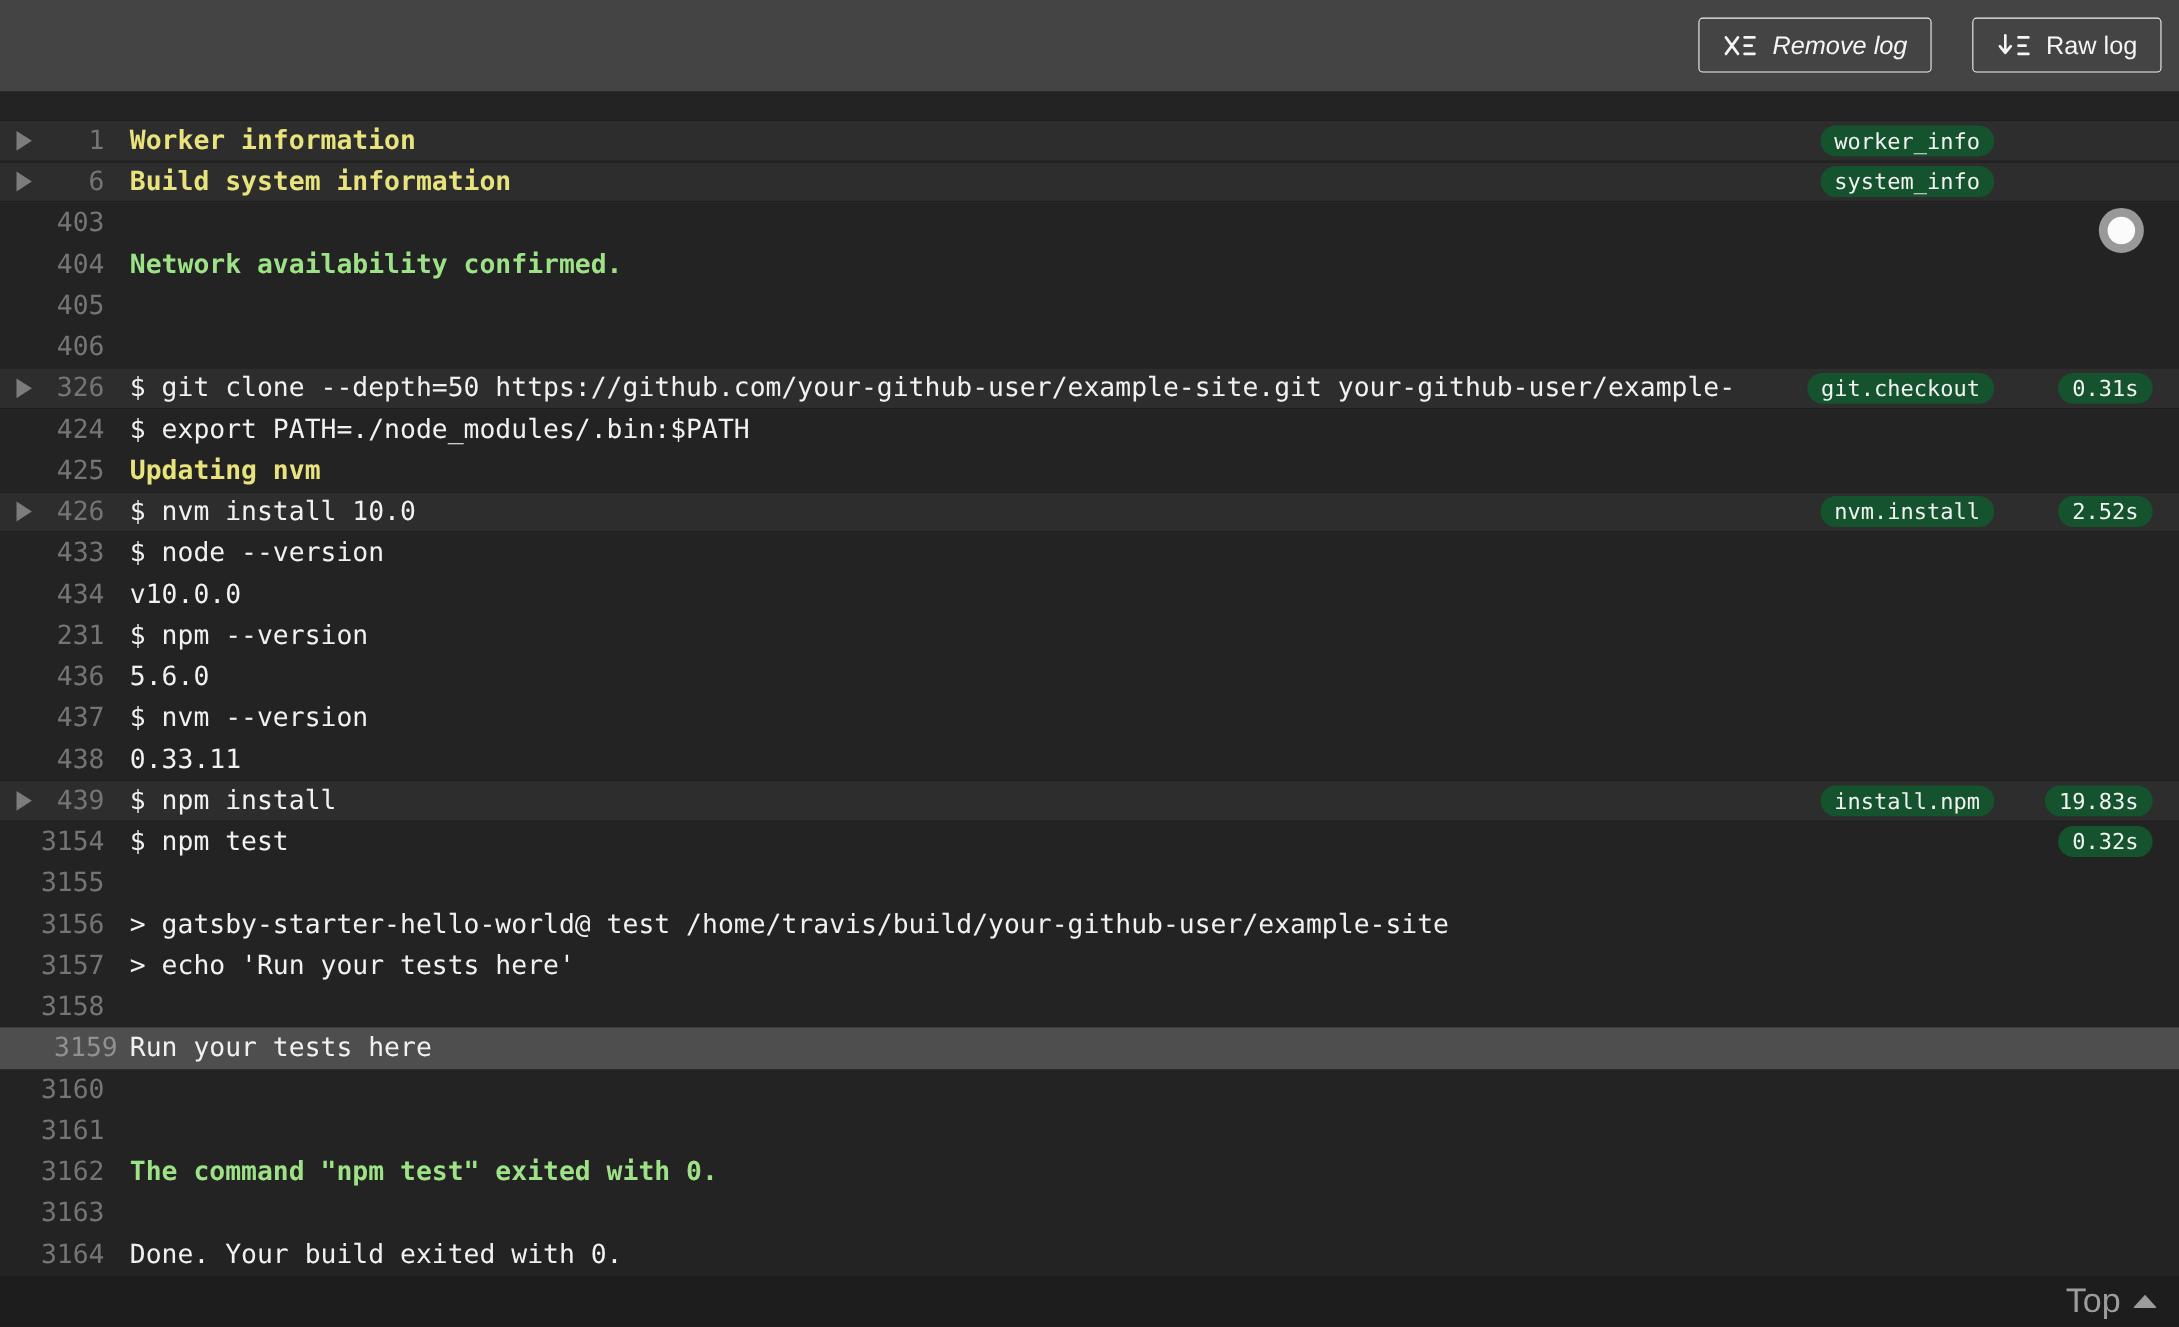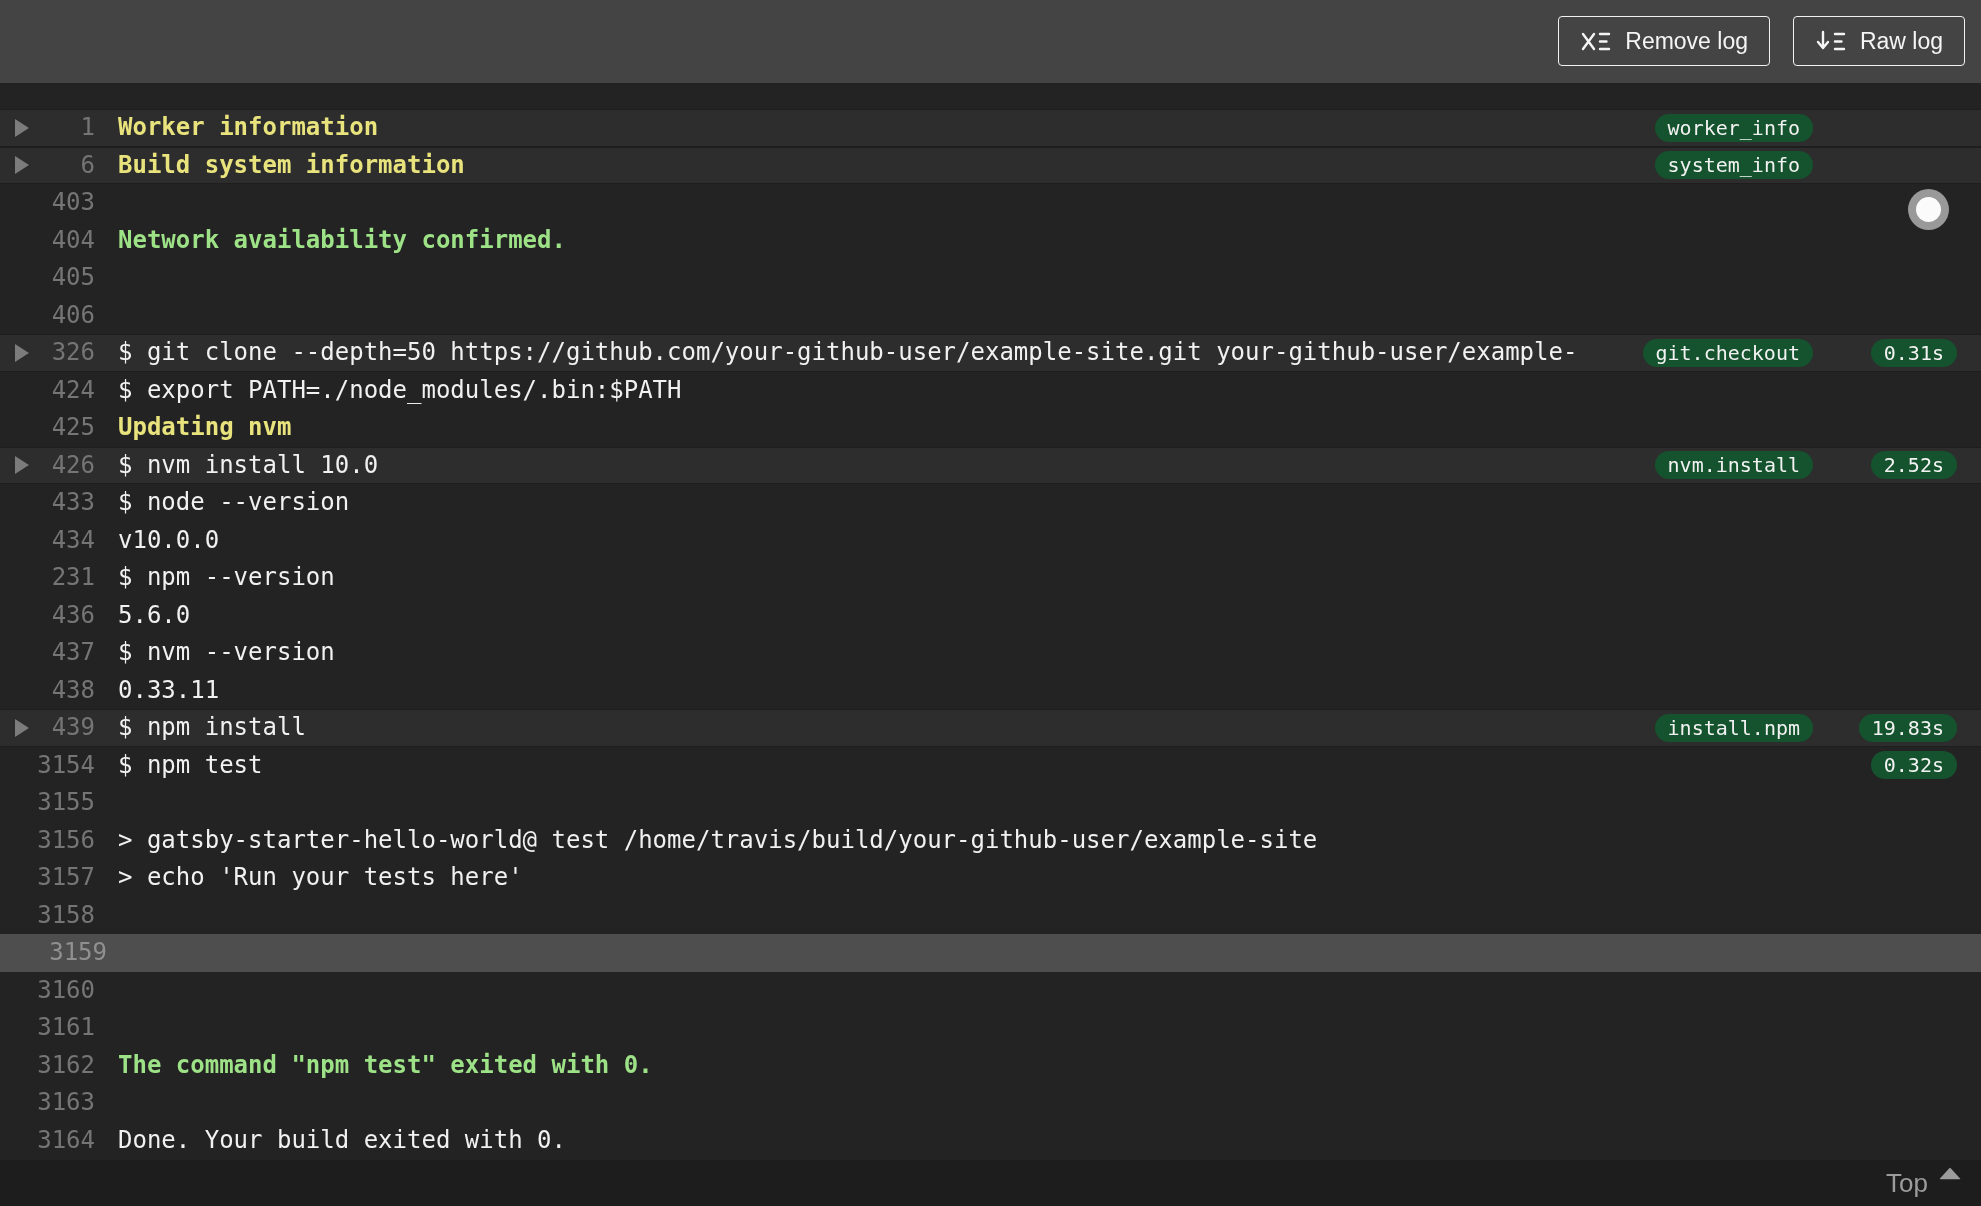--- a/index.html
+++ b/index.html
@@ -23,21 +23,21 @@
     padding:0 21px;
     background:transparent;
     border:1.5px solid #f2f2f2;
     border-radius:4px;
     color:#f5f5f5;
     font-family:"Liberation Sans","DejaVu Sans",sans-serif;
     font-size:23px;
     cursor:pointer;
   }
   .tool-btn svg { display:block; }
-  #btn-remove-log { right:211px; }
+  #btn-remove-log { right:225px;font-style:italic; }
   #btn-raw-log   { right:16px; }
 
   
   .log {
     position:relative;
     padding-top:26px;
   }
   .row {
     position:relative;
     height:37.5px;
@@ -105,24 +105,24 @@
 
   
   .footer {
     position:absolute; left:0; bottom:0;
     width:100%; height:46px;
     background:#1d1d1d;
   }
   .top-link {
     position:absolute; right:20px; top:50%;
     transform:translateY(-50%);
-    display:flex; align-items:flex-start; gap:11px;
+    display:flex; align-items:center; gap:11px;
     color:#9c9c9c;
     font-family:"Liberation Sans","DejaVu Sans",sans-serif;
-    font-size:26px;
+    font-size:31px;
     cursor:pointer;
   }
   .chevron-up {
     width:0; height:0;
     border-left:11px solid transparent;
     border-right:11px solid transparent;
     border-bottom:12px solid #9c9c9c;
     border-radius:2px;
   }
 </style>
@@ -304,20 +304,21 @@
     <div class="row">
     
     <span class="num">3158</span>
     <span class="text"></span>
     
     
   </div>
     <div class="row highlight">
     
     <span class="num">3159</span>
+    <span class="text">Run your tests here</span>
     
     
   </div>
     <div class="row">
     
     <span class="num">3160</span>
     <span class="text"></span>
     
     
   </div>

